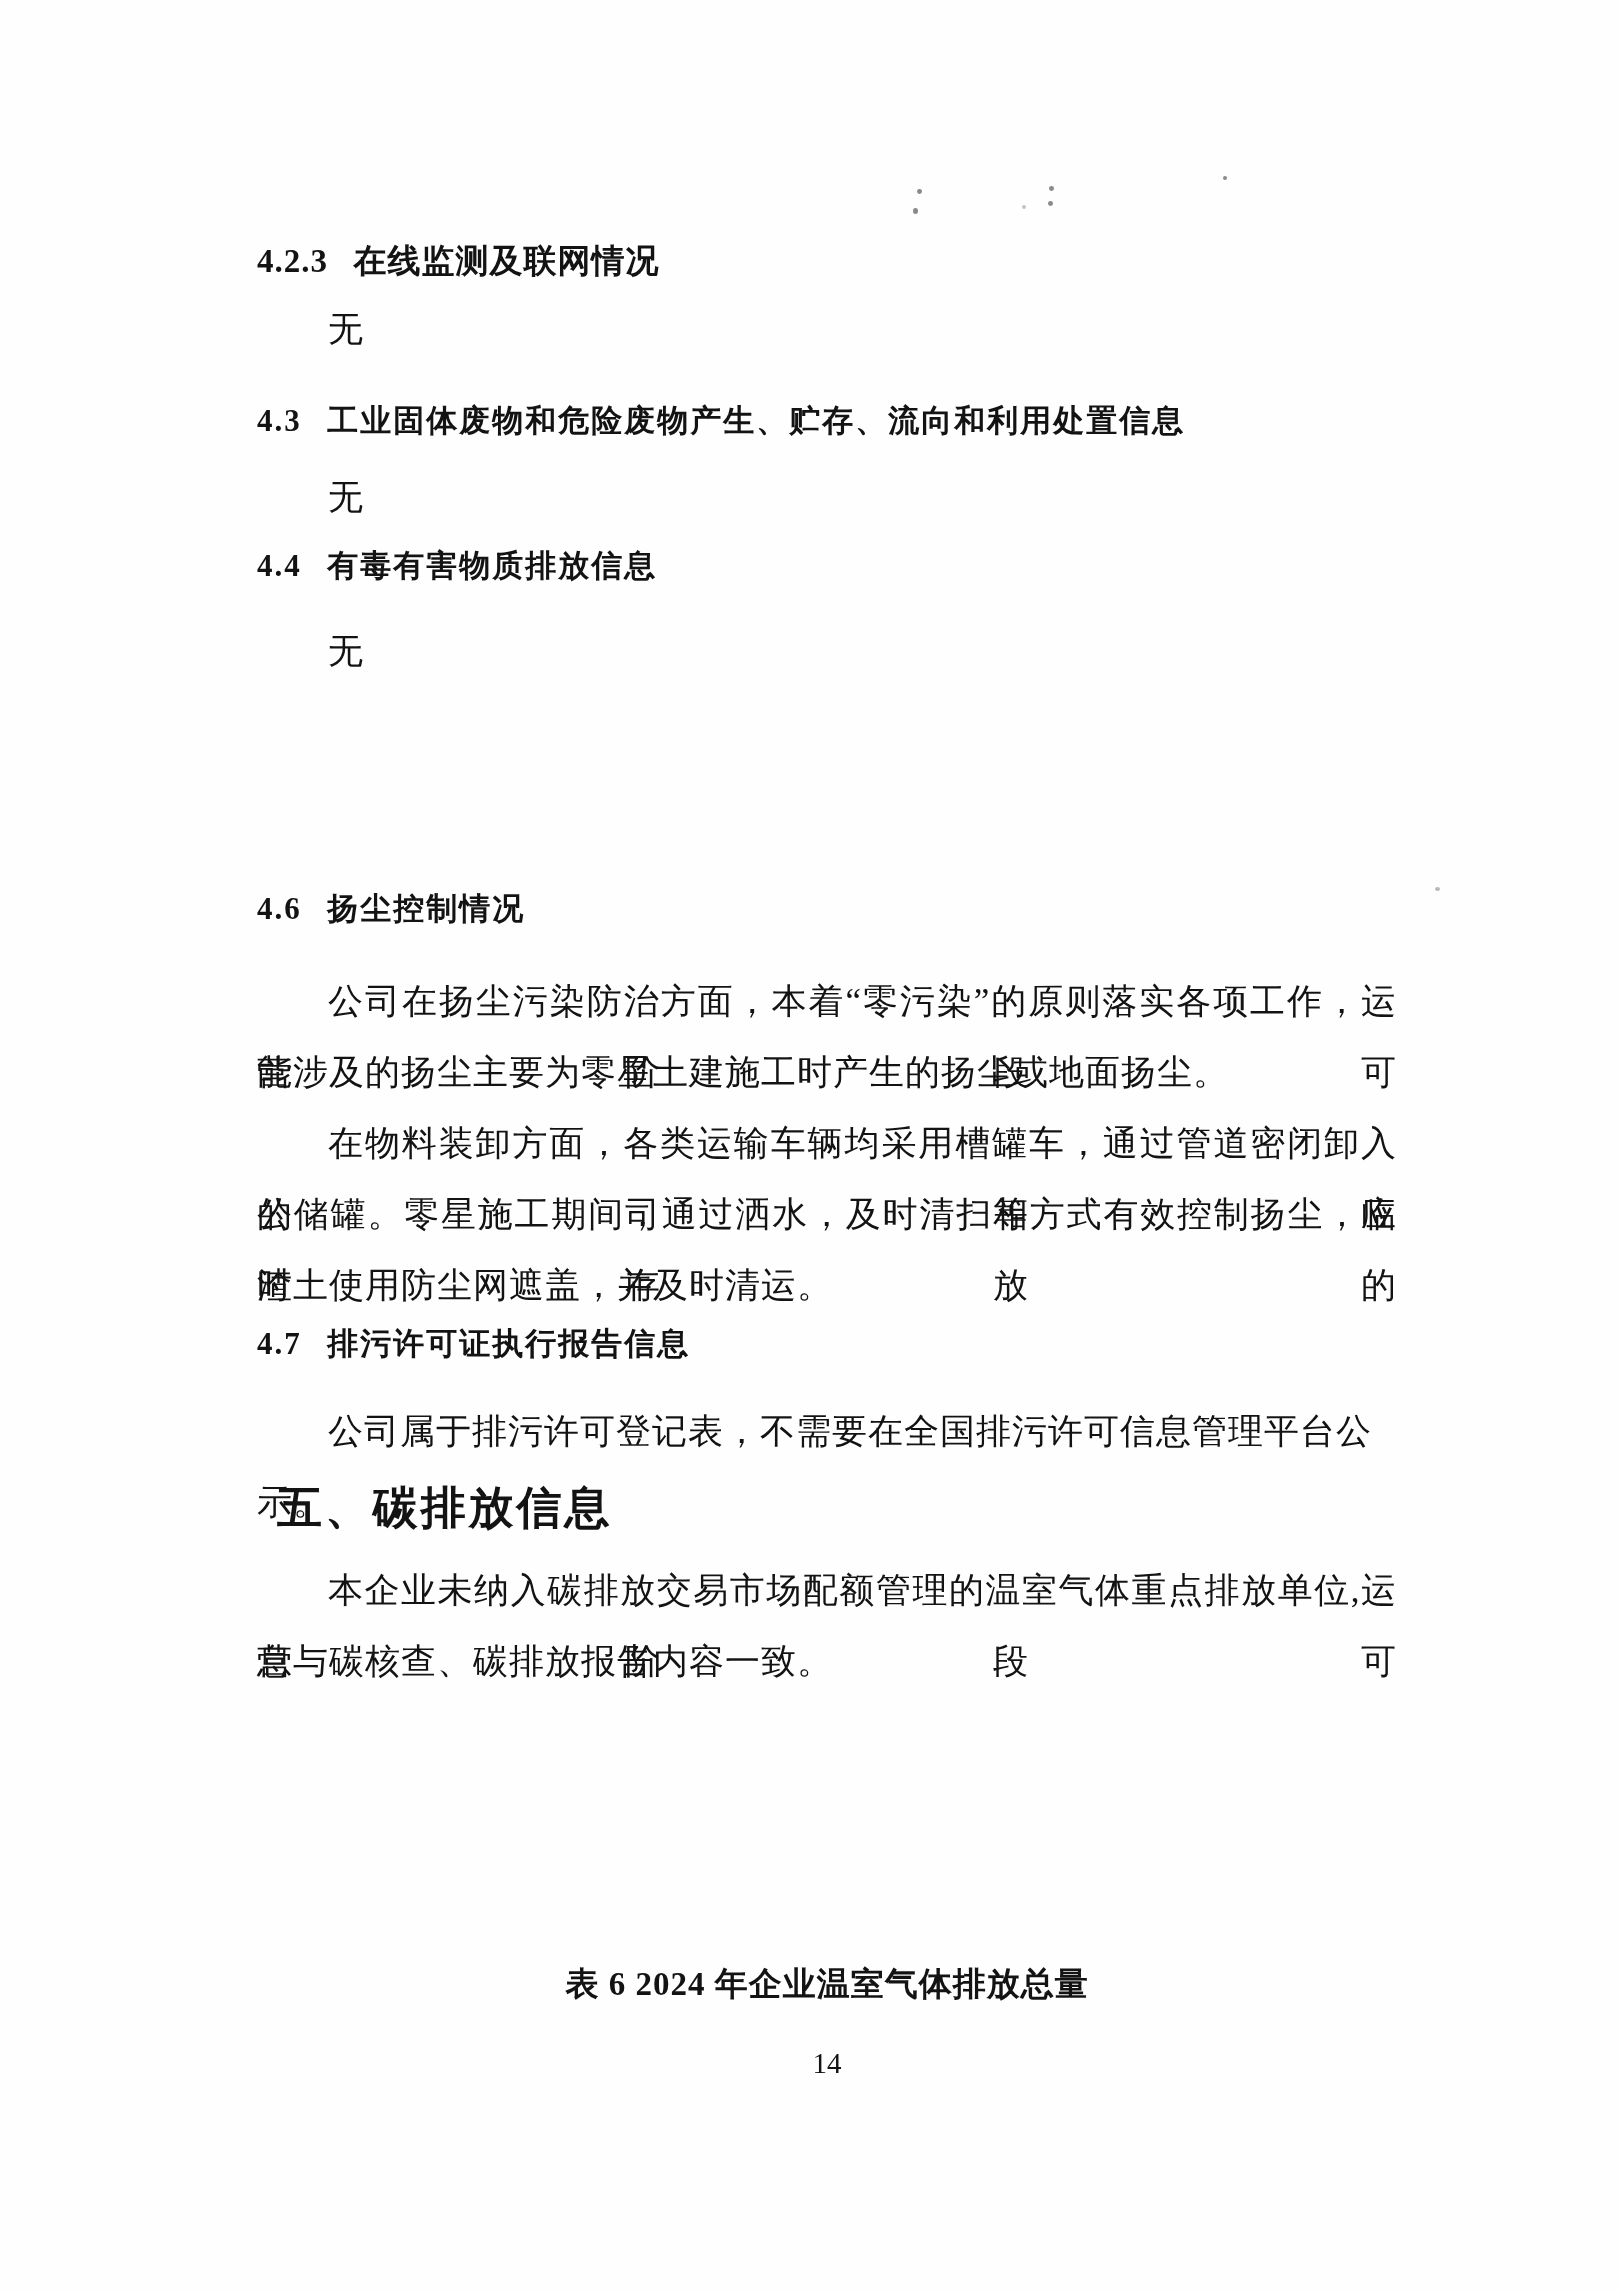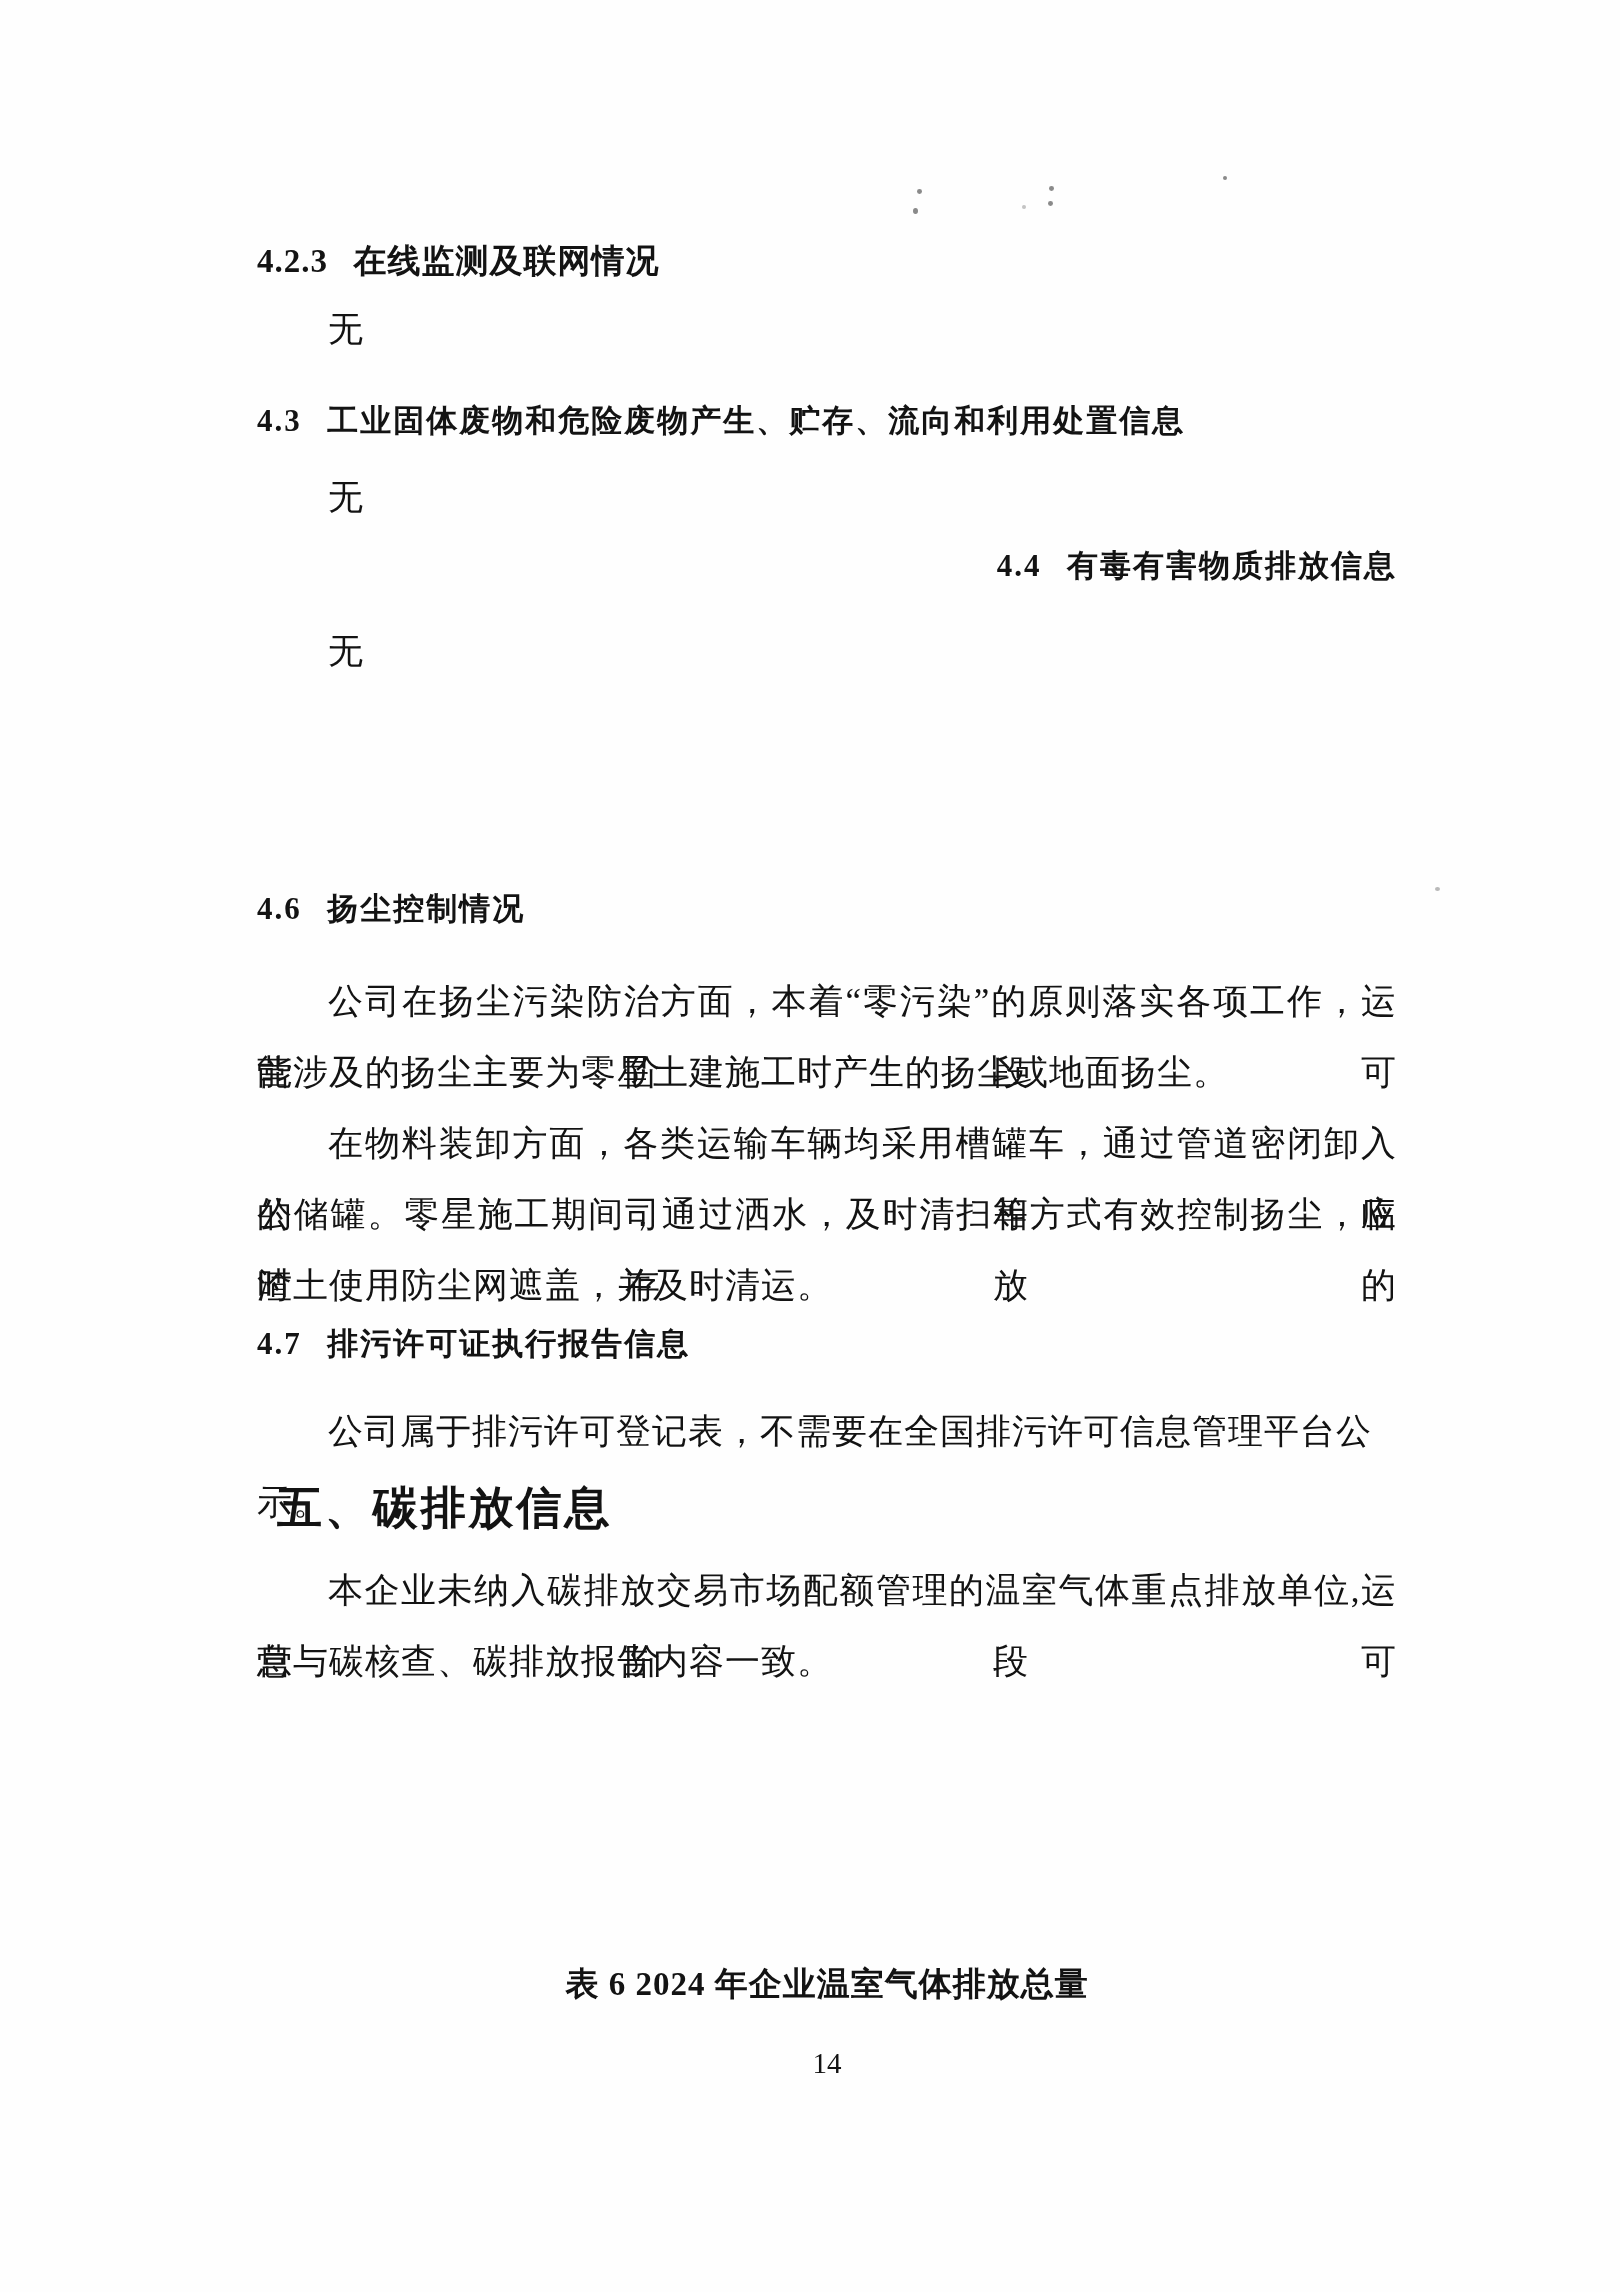--- a/index.html
+++ b/index.html
@@ -74,21 +74,21 @@
   <div class="abs col heading h-small" style="top:243px;">
     <span class="num">4.2.3</span><span>在线监测及联网情况</span>
   </div>
   <div class="abs col none-label" style="top:312px;">无</div>
 
   <div class="abs col heading h-mid" style="top:404px;">
     <span class="num">4.3</span><span>工业固体废物和危险废物产生、贮存、流向和利用处置信息</span>
   </div>
   <div class="abs col none-label" style="top:480px;">无</div>
 
-  <div class="abs col heading h-mid" style="top:549px;text-align:right;">
+  <div class="abs col heading h-mid" style="top:549px;">
     <span class="num">4.4</span><span>有毒有害物质排放信息</span>
   </div>
   <div class="abs col none-label" style="top:634px;">无</div>
 
 
   <div class="abs col heading h-mid" style="top:892px;">
     <span class="num">4.6</span><span>扬尘控制情况</span>
   </div>
 
   <div class="abs col" style="top:966px;">

